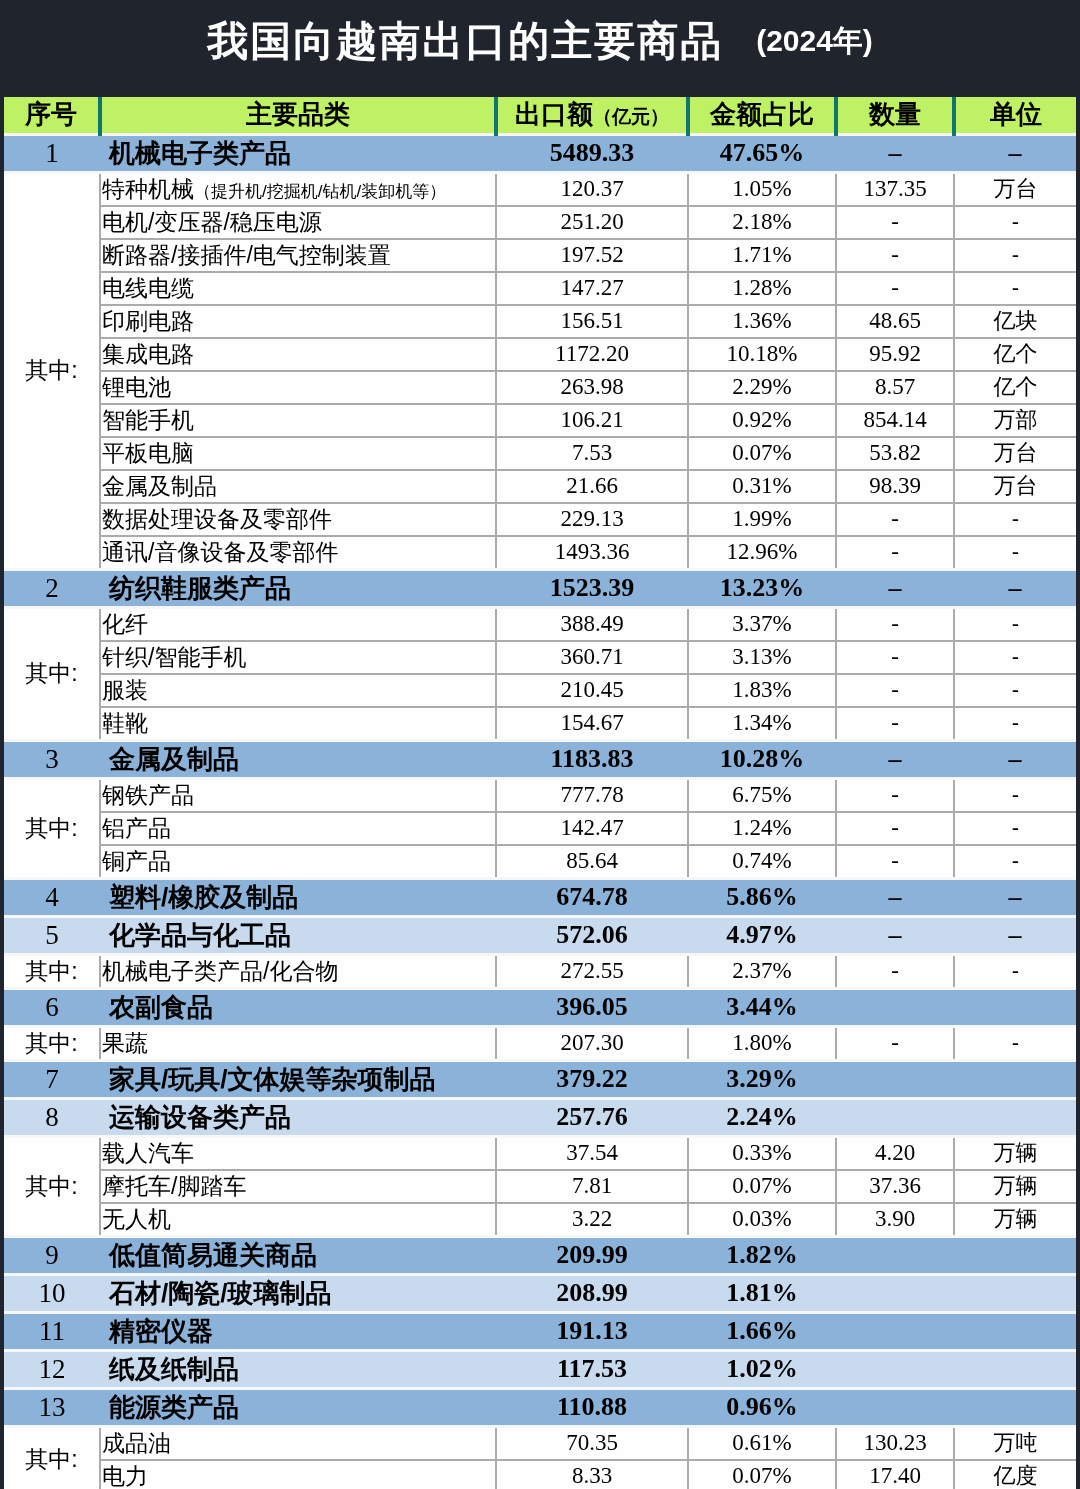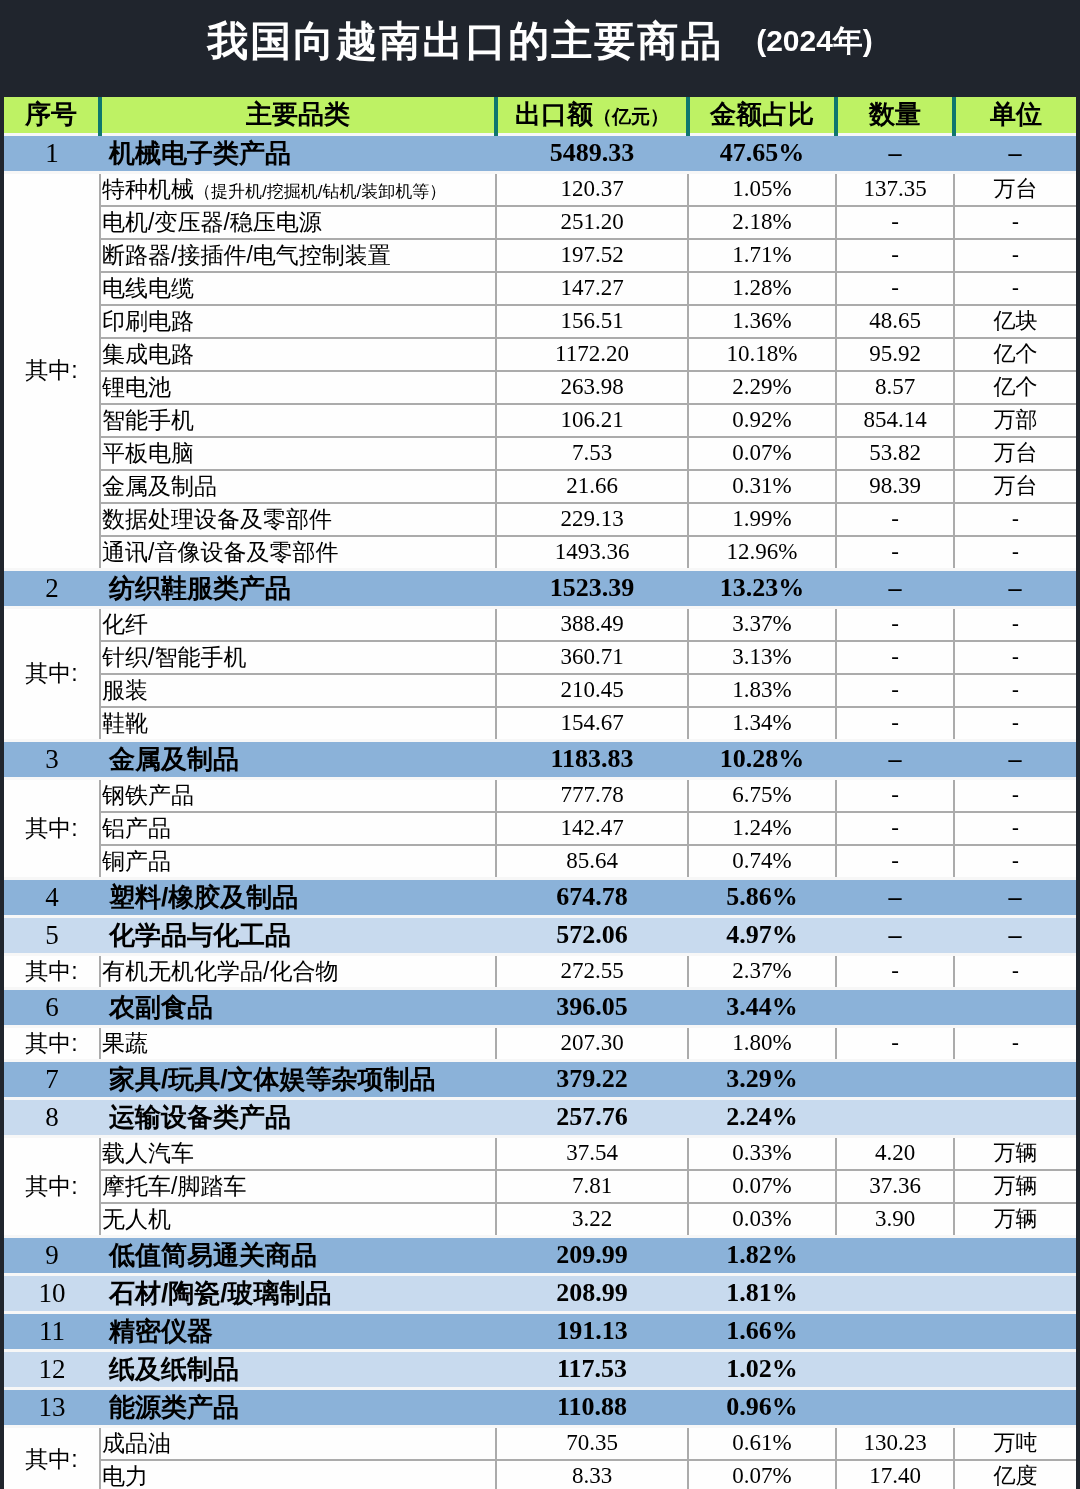--- a/index.html
+++ b/index.html
@@ -289,21 +289,21 @@
         <tr class="r-category shade-light">
           <td class="seq">5</td>
           <td class="name">化学品与化工品</td>
           <td class="num export">572.06</td>
           <td class="num share">4.97%</td>
           <td class="num qty">–</td>
           <td class="unit">–</td>
         </tr>
         <tr class="r-sub">
           <td class="groupseq" rowspan="1">其中:</td>
-          <td class="name">有机无机化学品/化合物</td>
+          <td class="name">机械电子类产品/化合物</td>
           <td class="num export">272.55</td>
           <td class="num share">2.37%</td>
           <td class="num qty">-</td>
           <td class="unit">-</td>
         </tr>
         <tr class="r-category shade-dark">
           <td class="seq">6</td>
           <td class="name">农副食品</td>
           <td class="num export">396.05</td>
           <td class="num share">3.44%</td>

